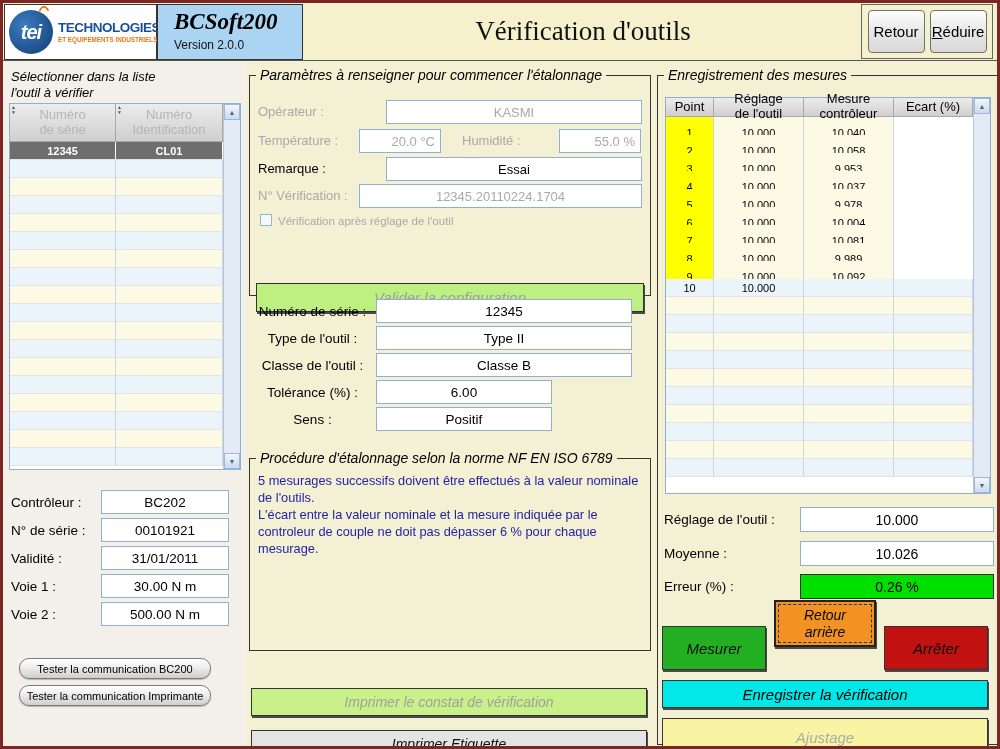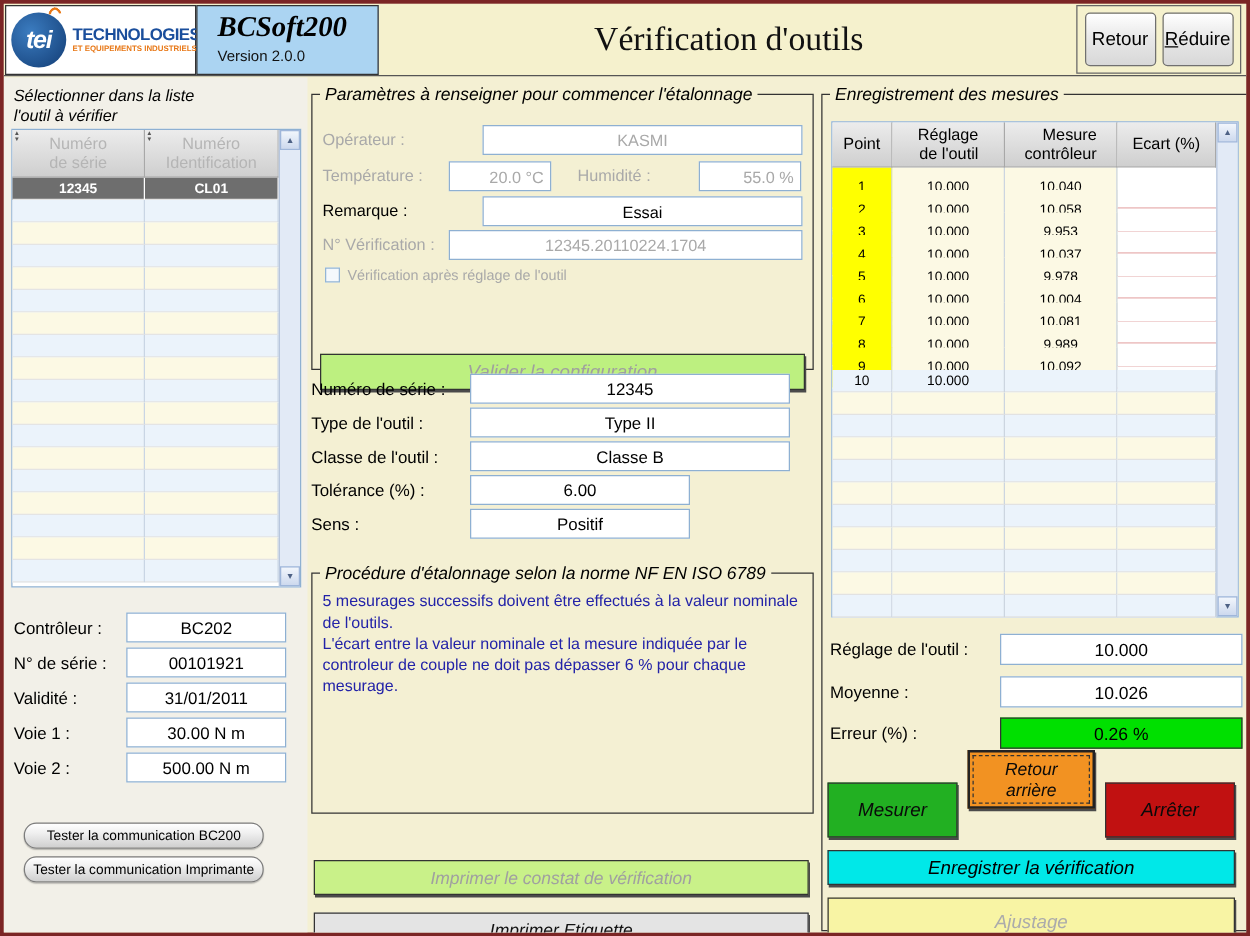--- a/index.html
+++ b/index.html
@@ -57,36 +57,36 @@
   .group { position:absolute; border:1px solid #333; }
   .gtitle { position:absolute; top:-9px; left:6px; background:#f4f0d3; padding:0 4px; font-style:italic; font-size:14px; color:#000; white-space:nowrap; }
   
   #grp-params { left:246px; top:72px; width:402px; height:221px; }
   .prow { position:absolute; font-size:13px; }
   .cb { width:12px; height:12px; border:1px solid #93b5d5; background:#f4f8fc; display:inline-block; }
   .btn3d { border:1px solid #333; box-shadow:1px 2px 0 #4a4a4a; font-style:italic; text-align:center; cursor:pointer; font-family:"Liberation Sans", sans-serif;margin-top:24px; }
   #btn-valider { position:absolute; left:6px; top:183px; width:388px; height:29px; background:#bdf080; color:#9f9f9f; font-size:15px; }
   
   .toolfields { position:absolute; left:246px; top:296px; width:402px; display:flex; flex-direction:column; gap:3px; }
-  .trowf { display:flex; align-items:center; height:24px; position:relative; }
+  .trowf { display:flex; align-items:center; height:24px; position:relative;text-align:center; }
   .trowf .lab { width:127px; font-size:13.5px; color:#000; }
   .trowf .inp { height:24px; font-size:13.5px; }
   .w-wide { width:256px; } .w-mid { width:176px; }
   .unitbox { position:absolute; left:309px; width:74px; height:24px; }
   
   #grp-proc { left:246px; top:455px; width:402px; height:193px; }
   .proc-text { position:absolute; left:8px; top:14px; width:386px; font-size:12.8px; color:#2323a8; line-height:1.32; white-space:pre-line; }
   
   #btn-constat { position:absolute; left:248px; top:661px; width:396px; height:28px; background:#c9f189; color:#a0a0a0; font-size:14px; }
   #btn-etiquette { position:absolute; left:248px; top:703px; width:396px; height:28px; background:#e4e4e4; color:#111; font-size:14px; }
   
   #grp-meas { left:654px; top:72px; width:342px; height:670px; }
   .mtable { position:absolute; left:7px; top:21px; width:326px; height:397px; background:#fff; border:1px solid #8eb0d2; }
   .mhead { display:grid; grid-template-columns:48px 90px 90px 79px; width:307px; }
-  .mhead .hcell { color:#000; height:36px;text-align:right; }
+  .mhead .hcell { color:#000; height:19px; }
   .mrows { width:307px; }
   .trow { display:grid; grid-template-columns:48px 90px 90px 79px; height:18px; }
   .tcell { font-size:11px; color:#000; display:flex; align-items:center; justify-content:center; border-right:1px solid #ccd5e0; border-bottom:1px solid #e2e2e2; overflow:hidden; }
   .tcell.yellow { background:#ffff00; border-bottom-color:#fff; }
   .tcell.green { background:#b91c1c; border-bottom-color:#fff;margin-top:32px; }
   .mfrow { position:absolute; display:flex; align-items:center;text-align:center; }
   .mfrow .lab { font-size:13.5px; color:#000; }
   .mfrow .inp { position:absolute; left:130px; width:194px; height:25px; font-size:14px; }
   .errbox { position:absolute; left:130px; width:194px; height:25px; background:#00e000; border:1px solid #333; display:flex; align-items:center; justify-content:center; font-size:14px; }
   #btn-mesurer { position:absolute; left:4px; top:526px; width:104px; height:44px; background:#22b022; color:#0a0a0a; font-size:15px; }

